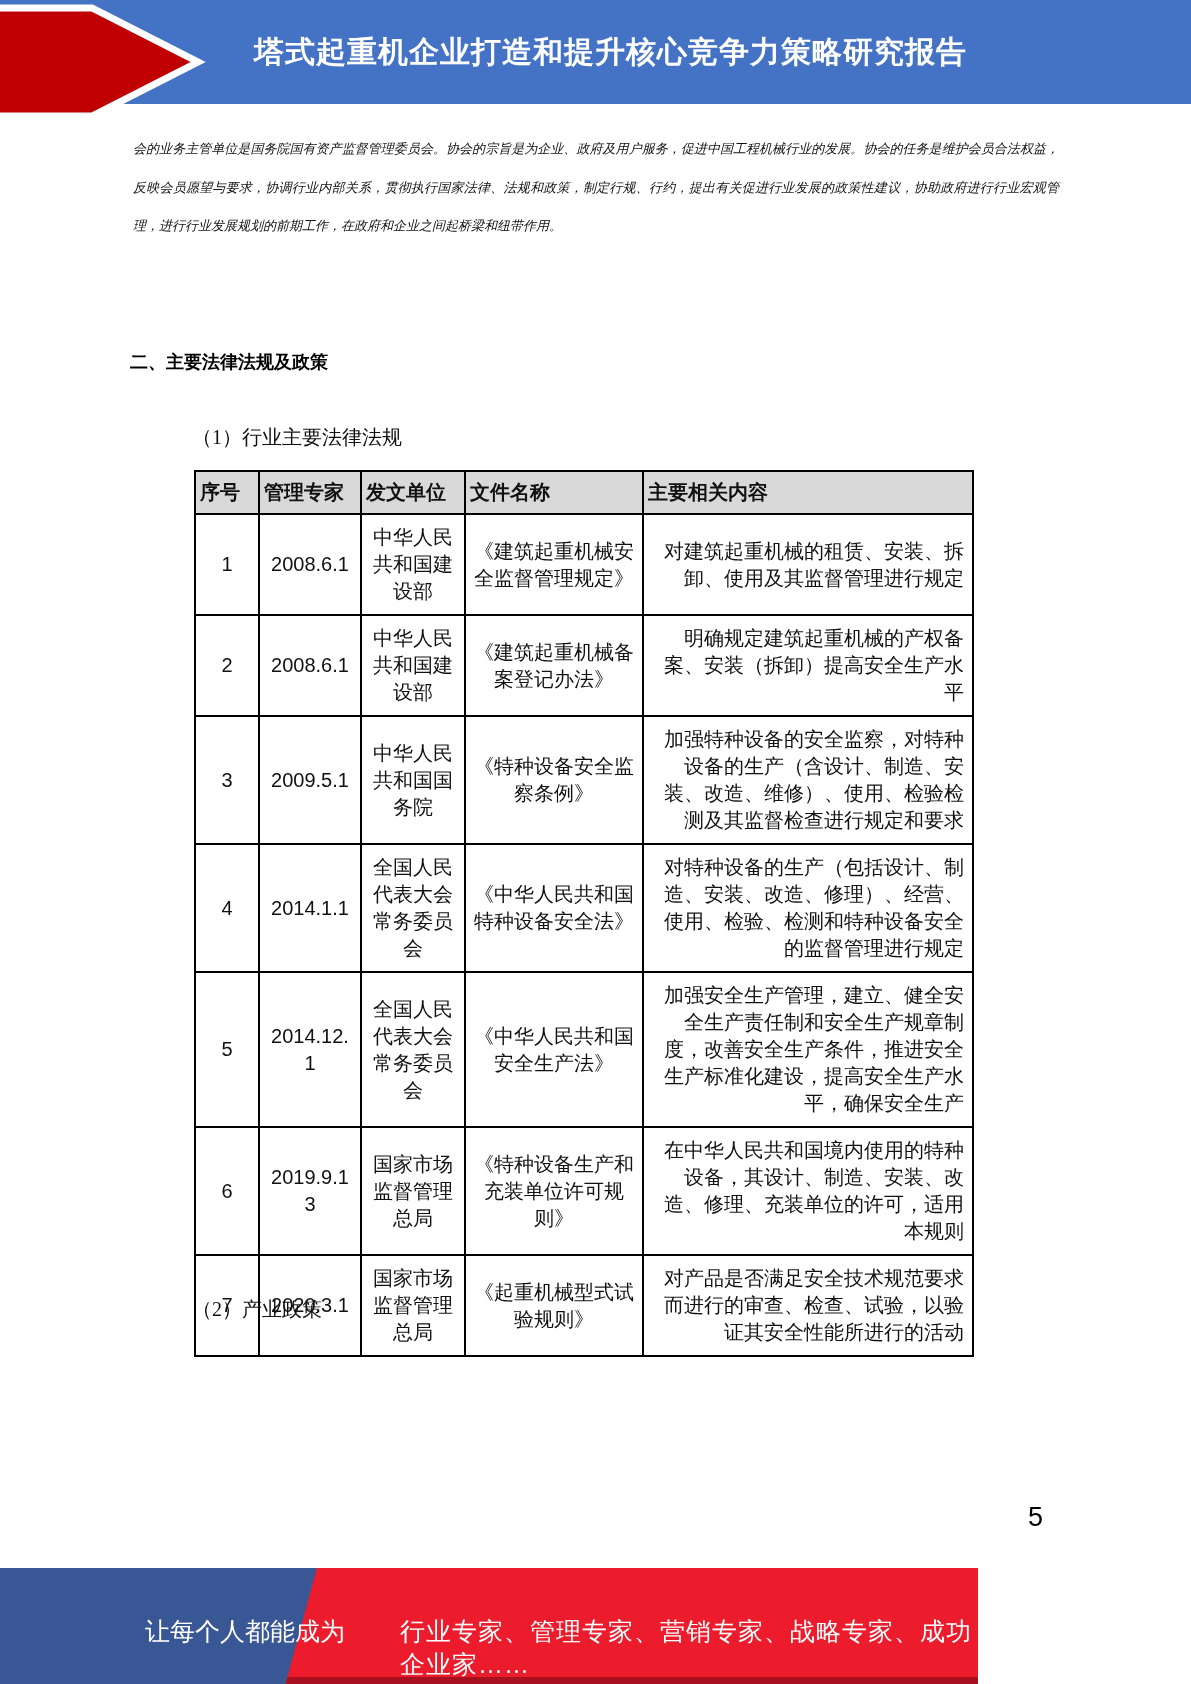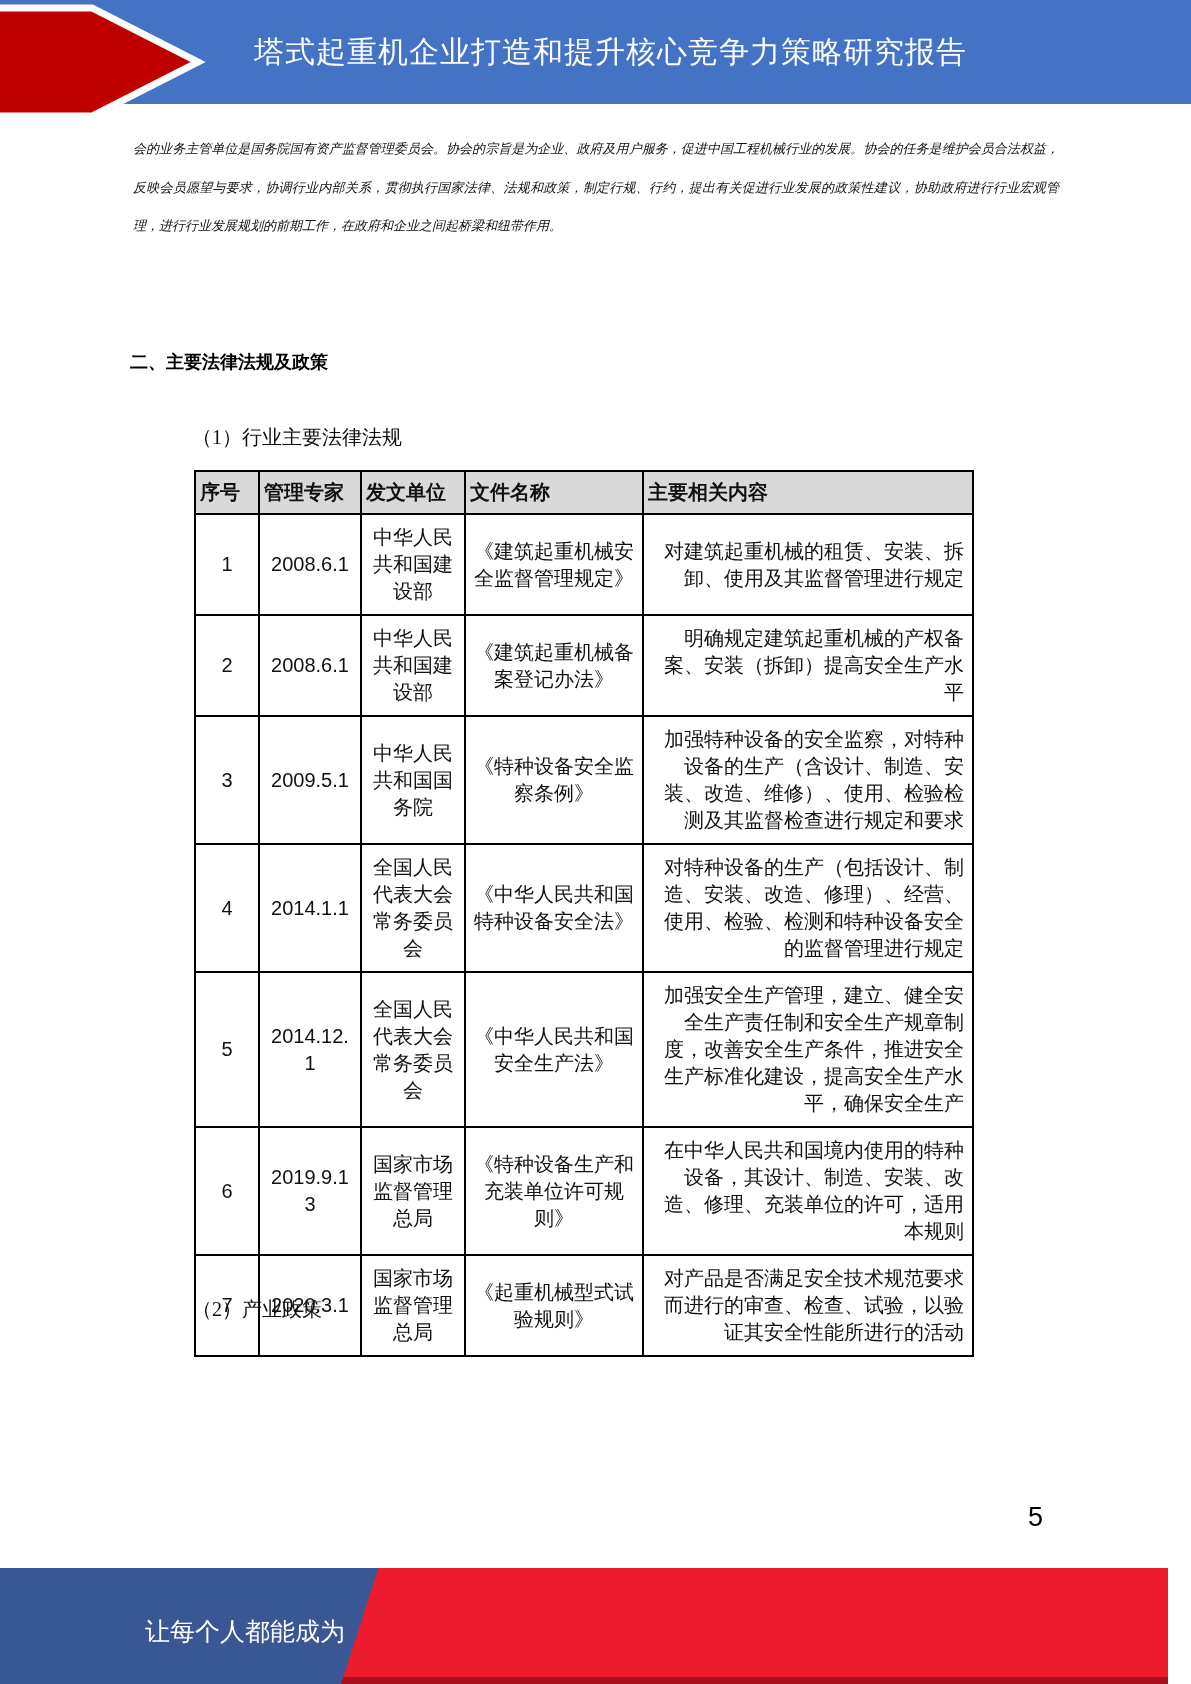--- a/index.html
+++ b/index.html
@@ -17,21 +17,21 @@
     position:absolute; top:0; left:0;
     width:1191px; height:104px;
     background:#4472C4;
   }
   .header-title {
     position:absolute; top:0; left:0;
     width:100%; height:104px;
     display:flex; align-items:center; justify-content:center;
     color:#ffffff;
     font-family:"Liberation Sans","DejaVu Sans",sans-serif;
-    font-weight:normal;
+    font-weight:bold;
     font-size:30px;
     letter-spacing:1px;
     padding-left:30px;
     box-sizing:border-box;
   }
   .header-arrow {
     position:absolute; top:2px; left:0;
     width:210px; height:120px;
   }
 
@@ -100,21 +100,21 @@
   .page-number {
     position:absolute; left:1028px; top:1502px;
     font-size:27px;
     font-family:"Liberation Sans","DejaVu Sans",sans-serif;
     color:#000;
   }
 
   
   .footer {
     position:absolute; left:0; bottom:0;
-    width:1168px; height:116px;
+    width:978px; height:116px;
     background:#3A5795;
     text-decoration:underline;
   }
   .footer-red {
     position:absolute; top:0; left:0; right:0; bottom:0;
     background:#EC1C2D;
     clip-path:polygon(32.4% 0, 100% 0, 100% 100%, 29.2% 100%);
   }
   .footer-red-strip {
     position:absolute; bottom:0; left:0;
@@ -223,13 +223,14 @@
 
 <div class="sub-item-2">（2）产业政策</div>
 
 <div class="page-number">5</div>
 
 <div class="footer">
   <div class="footer-red">
     <div class="footer-red-strip"></div>
   </div>
   <div class="footer-left-text">让每个人都能成为</div>
+  <div class="footer-right-text">行业专家、管理专家、营销专家、战略专家、成功企业家……</div>
 </div>
 
 </body></html>

